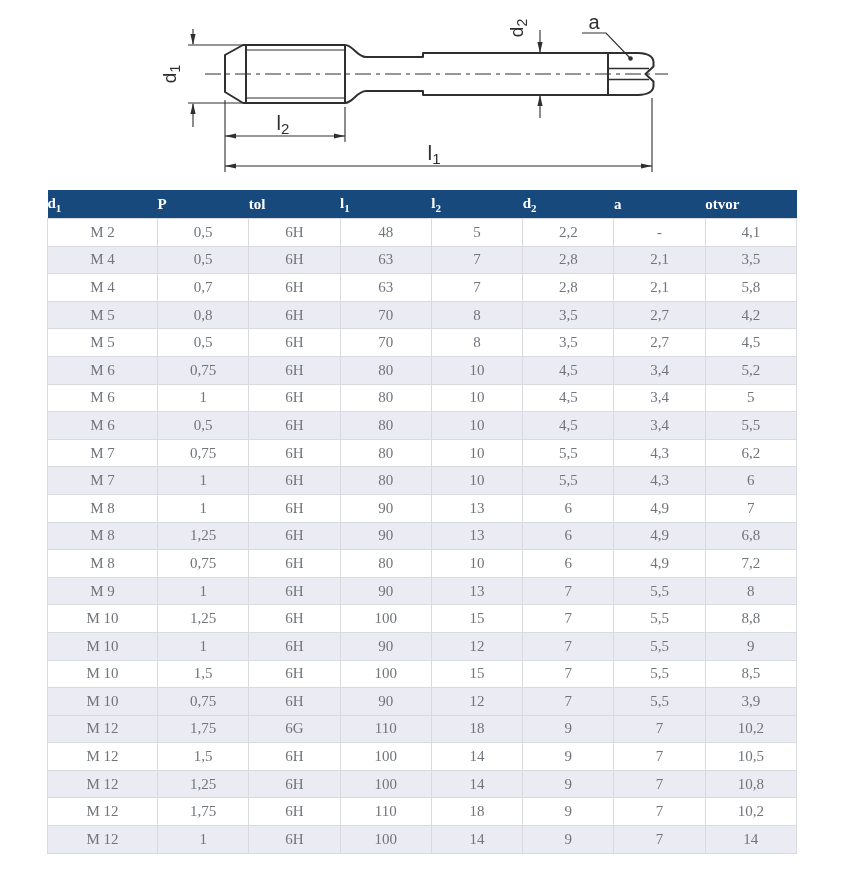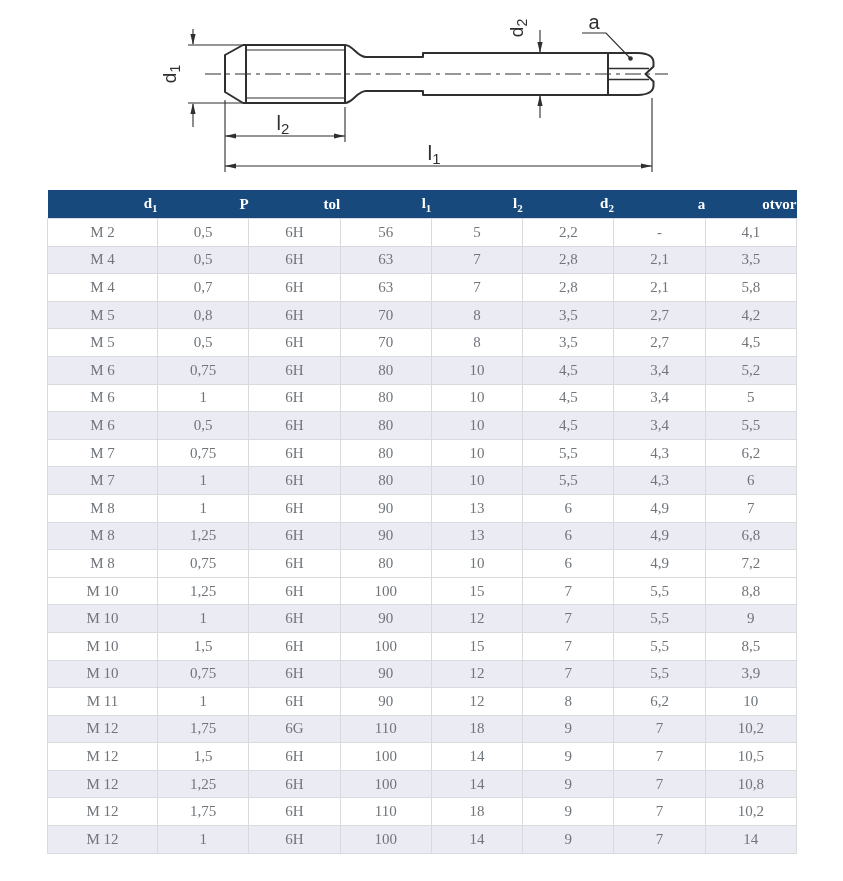--- a/index.html
+++ b/index.html
@@ -29,21 +29,21 @@
     table-layout: fixed;
     font-family: "Liberation Serif", serif;
   }
   .spec-table thead th {
     background: var(--header-bg, #17497d);
     color: var(--header-text, #ffffff);
     font-weight: bold;
     font-size: 15px;
     height: 28px;
     padding: 0;
-    text-align: right;
+    text-align: left;
     border: none;
   }
   .spec-table thead th sub { font-size: 11px; }
   .spec-table tbody td {
     height: 26.6px;
     padding: 0;
     font-size: 15px;
     text-align: center;
     color: var(--cell-text, #70757a);
     border: 1px solid var(--border-color, #d9dade);
@@ -131,21 +131,21 @@
           <th>d<sub>2</sub></th>
           <th>a</th>
           <th>otvor</th>
         </tr>
     </thead>
     <tbody>
         <tr>
           <td>M 2</td>
           <td>0,5</td>
           <td>6H</td>
-          <td>56</td>
+          <td>48</td>
           <td>5</td>
           <td>2,2</td>
           <td>-</td>
           <td>4,1</td>
         </tr>
         <tr class="striped">
           <td>M 4</td>
           <td>0,5</td>
           <td>6H</td>
           <td>63</td>
@@ -257,20 +257,30 @@
         <tr>
           <td>M 8</td>
           <td>0,75</td>
           <td>6H</td>
           <td>80</td>
           <td>10</td>
           <td>6</td>
           <td>4,9</td>
           <td>7,2</td>
         </tr>
+        <tr class="striped">
+          <td>M 9</td>
+          <td>1</td>
+          <td>6H</td>
+          <td>90</td>
+          <td>13</td>
+          <td>7</td>
+          <td>5,5</td>
+          <td>8</td>
+        </tr>
         <tr>
           <td>M 10</td>
           <td>1,25</td>
           <td>6H</td>
           <td>100</td>
           <td>15</td>
           <td>7</td>
           <td>5,5</td>
           <td>8,8</td>
         </tr>
@@ -296,30 +306,20 @@
         </tr>
         <tr class="striped">
           <td>M 10</td>
           <td>0,75</td>
           <td>6H</td>
           <td>90</td>
           <td>12</td>
           <td>7</td>
           <td>5,5</td>
           <td>3,9</td>
-        </tr>
-        <tr>
-          <td>M 11</td>
-          <td>1</td>
-          <td>6H</td>
-          <td>90</td>
-          <td>12</td>
-          <td>8</td>
-          <td>6,2</td>
-          <td>10</td>
         </tr>
         <tr class="striped">
           <td>M 12</td>
           <td>1,75</td>
           <td>6G</td>
           <td>110</td>
           <td>18</td>
           <td>9</td>
           <td>7</td>
           <td>10,2</td>

